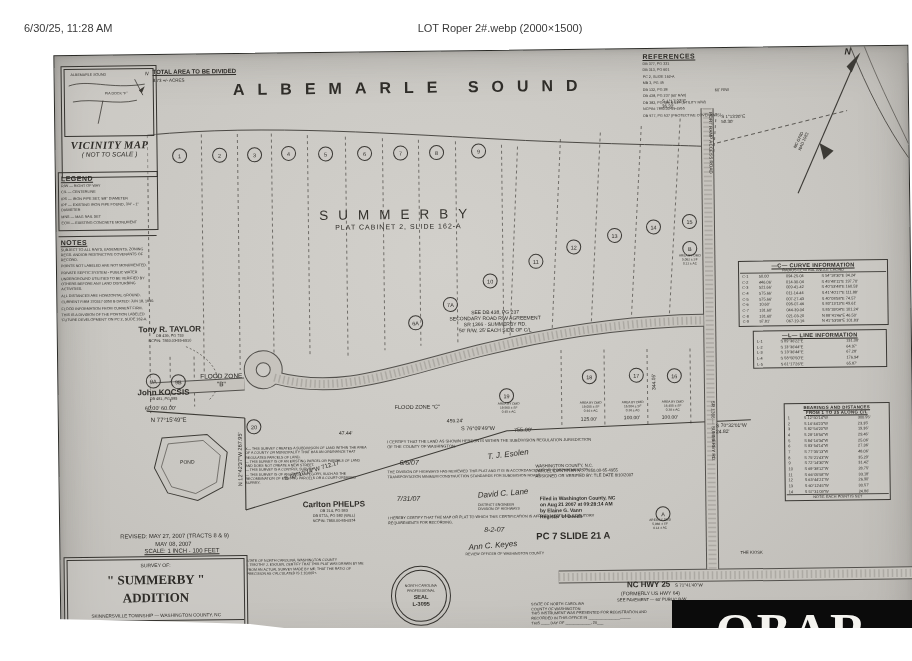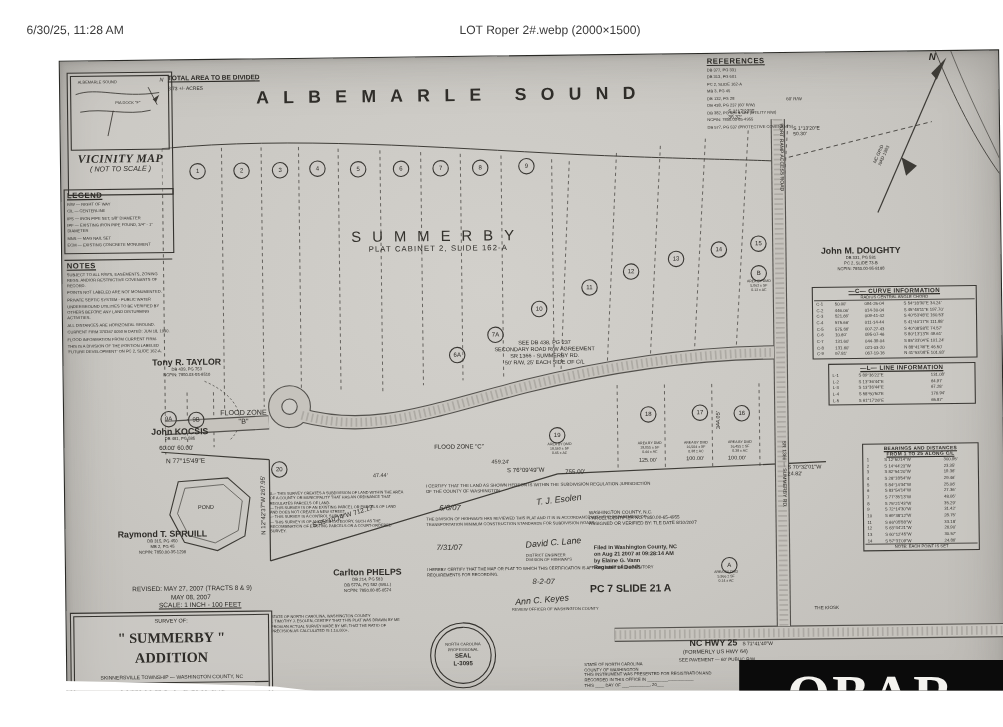--- a/index.html
+++ b/index.html
@@ -212,37 +212,25 @@
 
   <div class="owner" style="left: 62px; top: 270px; position: absolute; width: 100px;">
         <div class="owner-name">Tony R. TAYLOR</div>
         <div class="owner-details">DB 439, PG 753
 NCPIN: 7850.03-55-6510</div>
       </div>
         <div class="owner" style="left: 55px; top: 333px; position: absolute; width: 100px;">
         <div class="owner-name">John KOCSIS</div>
         <div class="owner-details">DB 481, PG 585</div>
       </div>
-        <div class="owner" style="left: 38px; top: 426px; position: absolute; width: 100px;">
-        <div class="owner-name">Raymond T. SPRUILL</div>
-        <div class="owner-details">DB 315, PG 450
-MB 2, PG 45
-NCPIN: 7850.00-35-1298</div>
-      </div>
-        <div class="owner" style="left: 224px; top: 463px; position: absolute; width: 100px;">
+        <div class="owner" style="left: 224px; top: 447px; position: absolute; width: 100px;">
         <div class="owner-name">Carlton PHELPS</div>
         <div class="owner-details">DB 214, PG 583
 DB 577A, PG 582 (WILL)
 NCPIN: 7850.00-85-0574</div>
-      </div>
-        <div class="owner" style="left: 676px; top: 176px; position: absolute; width: 100px;">
-        <div class="owner-name">John M. DOUGHTY</div>
-        <div class="owner-details">DB 331, PG 581
-PC 2, SLIDE 73-B
-NCPIN: 7850.00-95-8188</div>
       </div>
       </div>
 
   <div>
 
   <div class="lot" style="left: 124px; top: 101px; position: absolute;">1</div>
         <div class="lot" style="left: 164px; top: 101px; position: absolute;">2</div>
         <div class="lot" style="left: 199px; top: 101px; position: absolute;">3</div>
         <div class="lot" style="left: 233px; top: 100px; position: absolute;">4</div>
         <div class="lot" style="left: 270px; top: 101px; position: absolute;">5</div>

